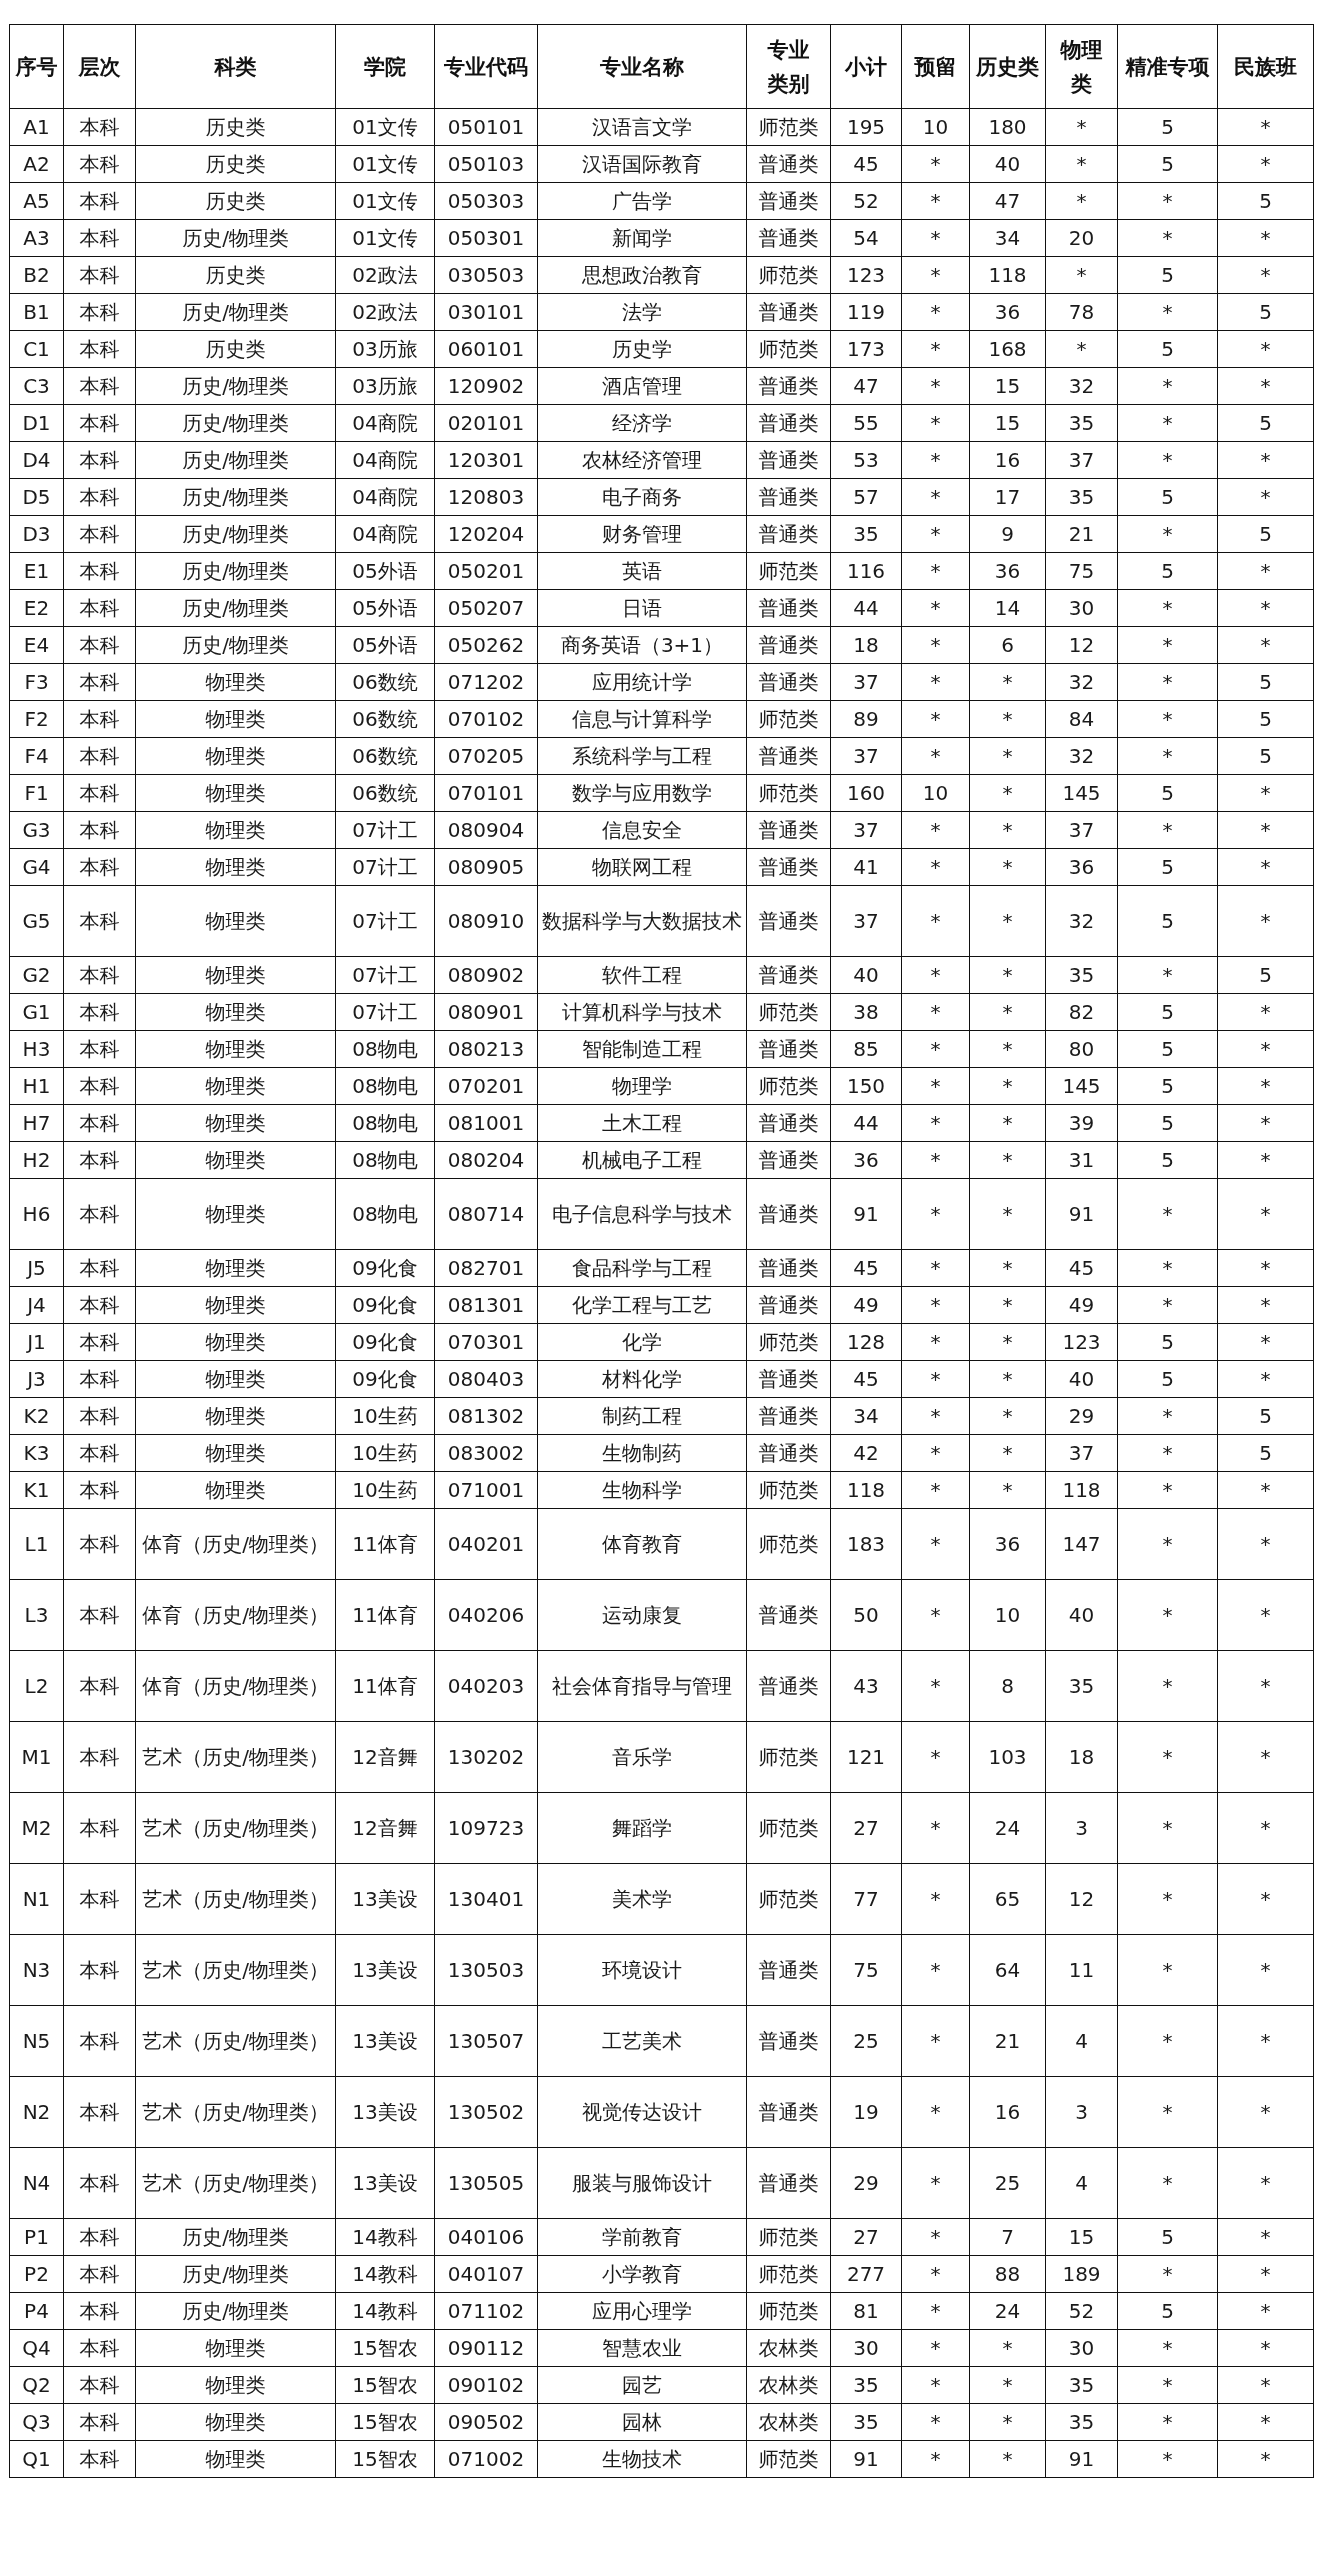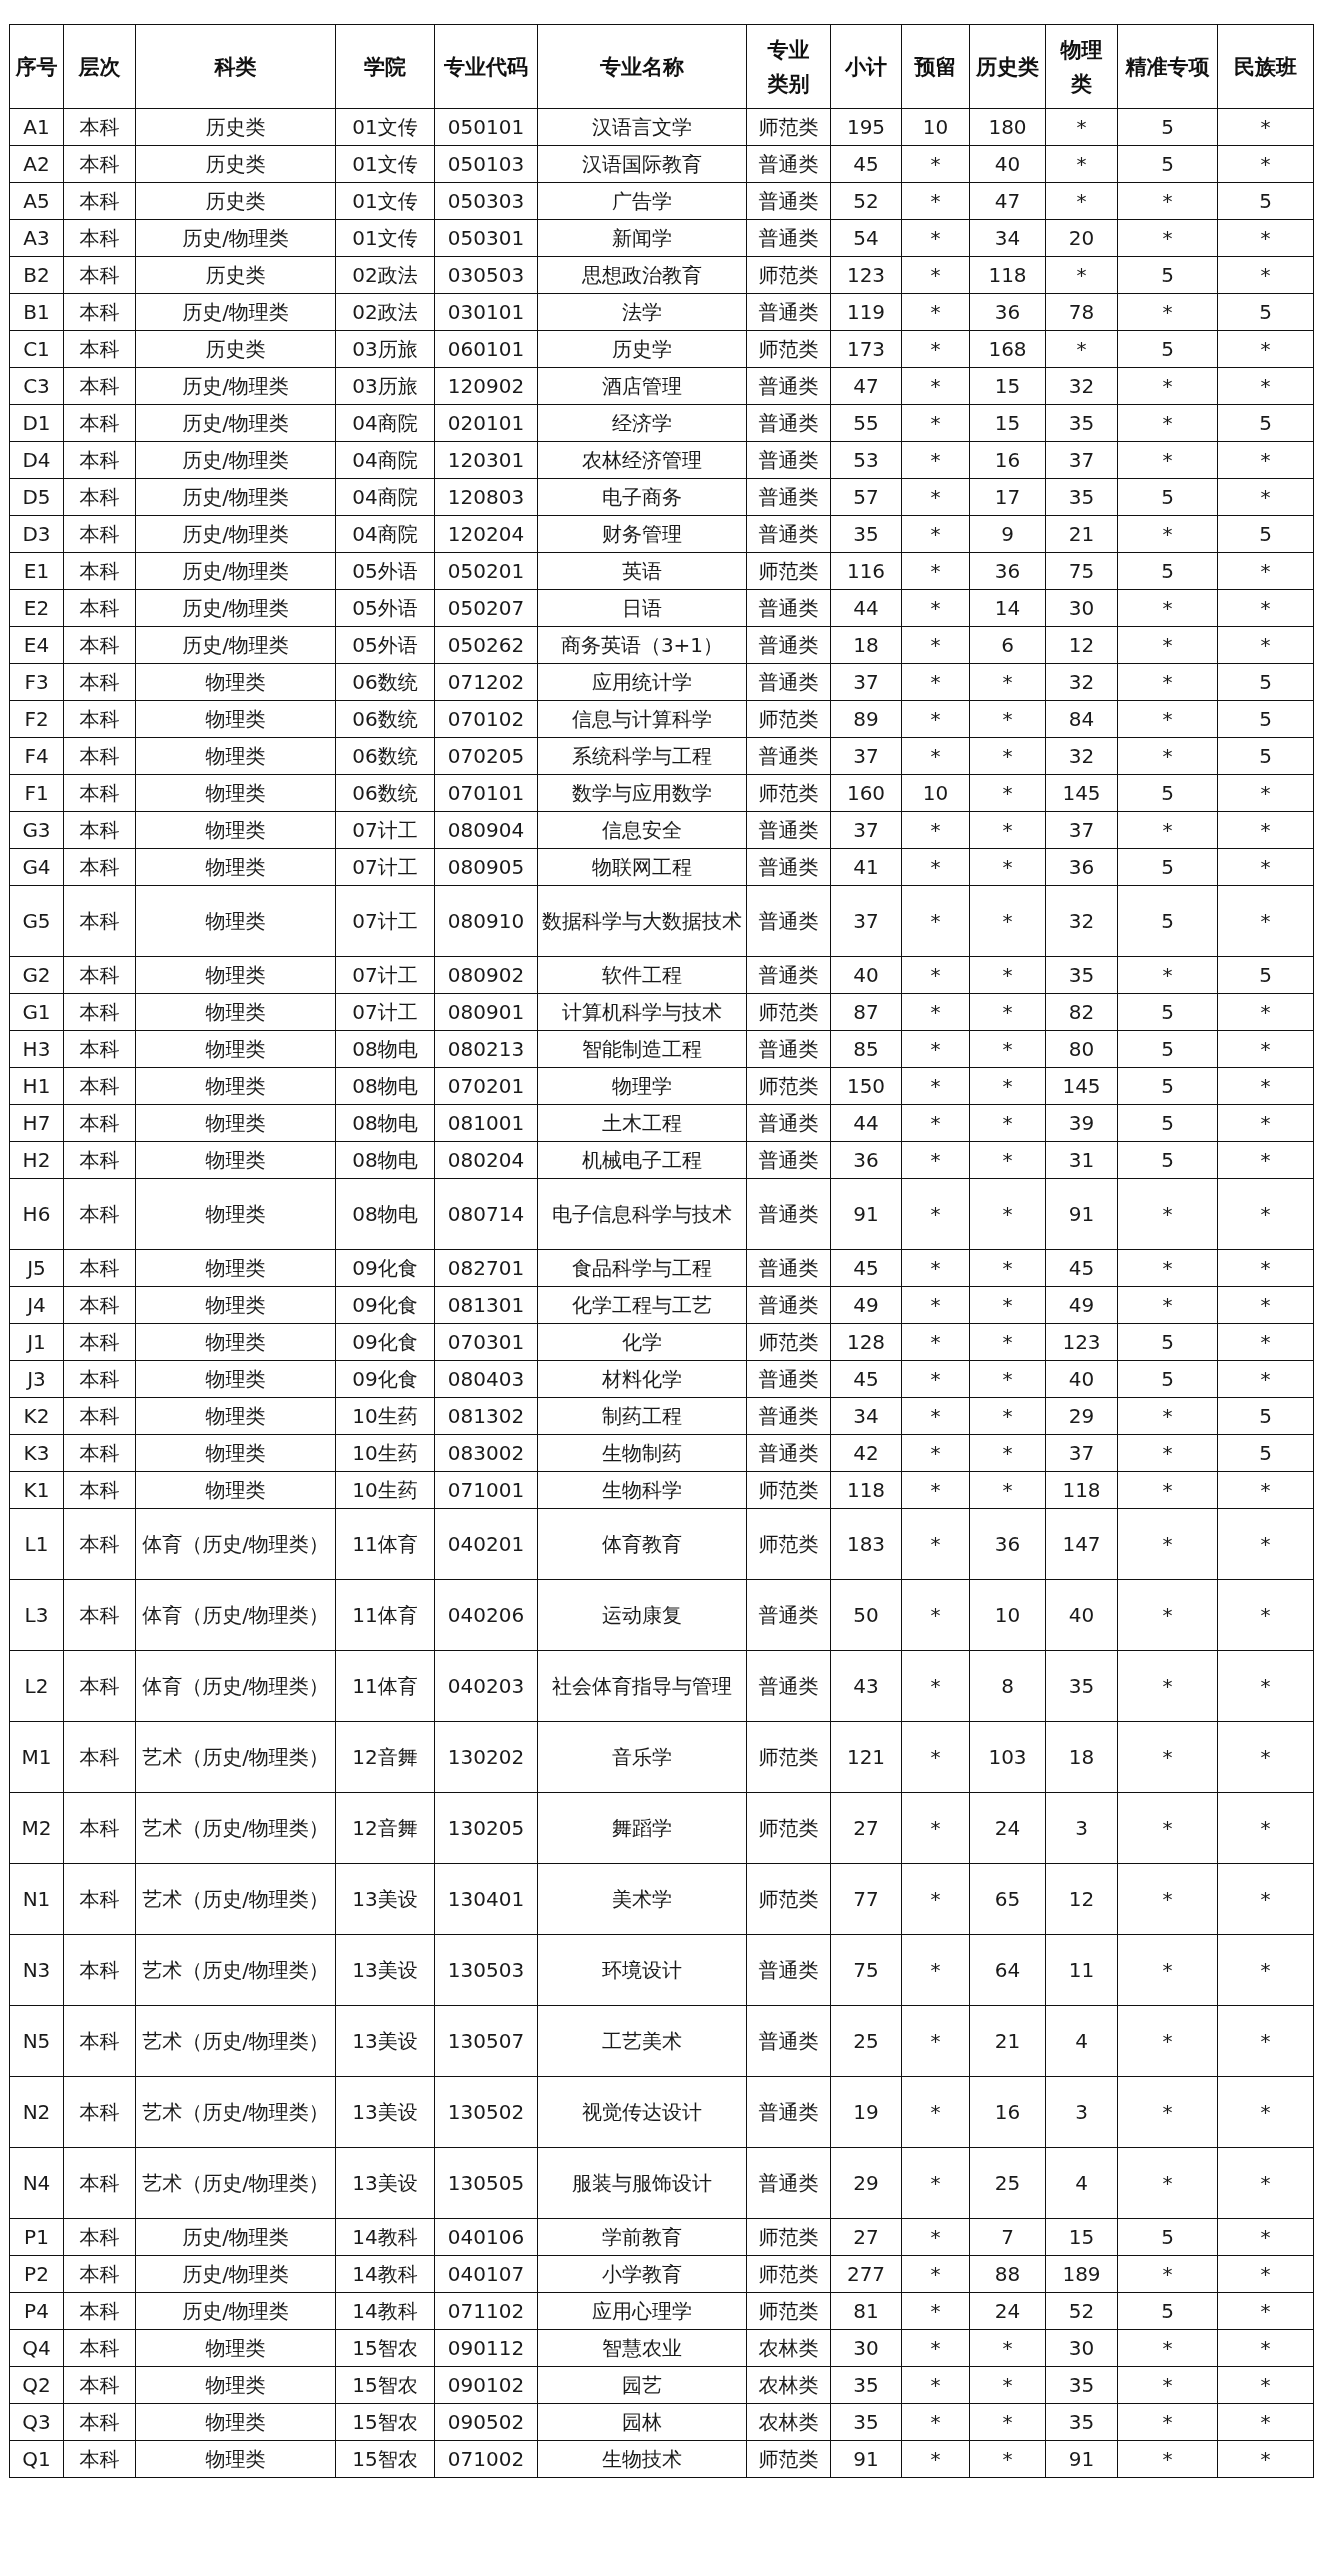--- a/index.html
+++ b/index.html
@@ -395,21 +395,21 @@
         <td>5</td>
       </tr>
       <tr>
         <td>G1</td>
         <td>本科</td>
         <td>物理类</td>
         <td>07计工</td>
         <td>080901</td>
         <td>计算机科学与技术</td>
         <td>师范类</td>
-        <td>87</td>
+        <td>38</td>
         <td>*</td>
         <td>*</td>
         <td>82</td>
         <td>5</td>
         <td>*</td>
       </tr>
       <tr>
         <td>H3</td>
         <td>本科</td>
         <td>物理类</td>
@@ -647,21 +647,21 @@
         <td>103</td>
         <td>18</td>
         <td>*</td>
         <td>*</td>
       </tr>
       <tr class="tall">
         <td>M2</td>
         <td>本科</td>
         <td class="wrap">艺术（历史/物理类）</td>
         <td>12音舞</td>
-        <td>130205</td>
+        <td>109723</td>
         <td class="wrap">舞蹈学</td>
         <td>师范类</td>
         <td>27</td>
         <td>*</td>
         <td>24</td>
         <td>3</td>
         <td>*</td>
         <td>*</td>
       </tr>
       <tr class="tall">

